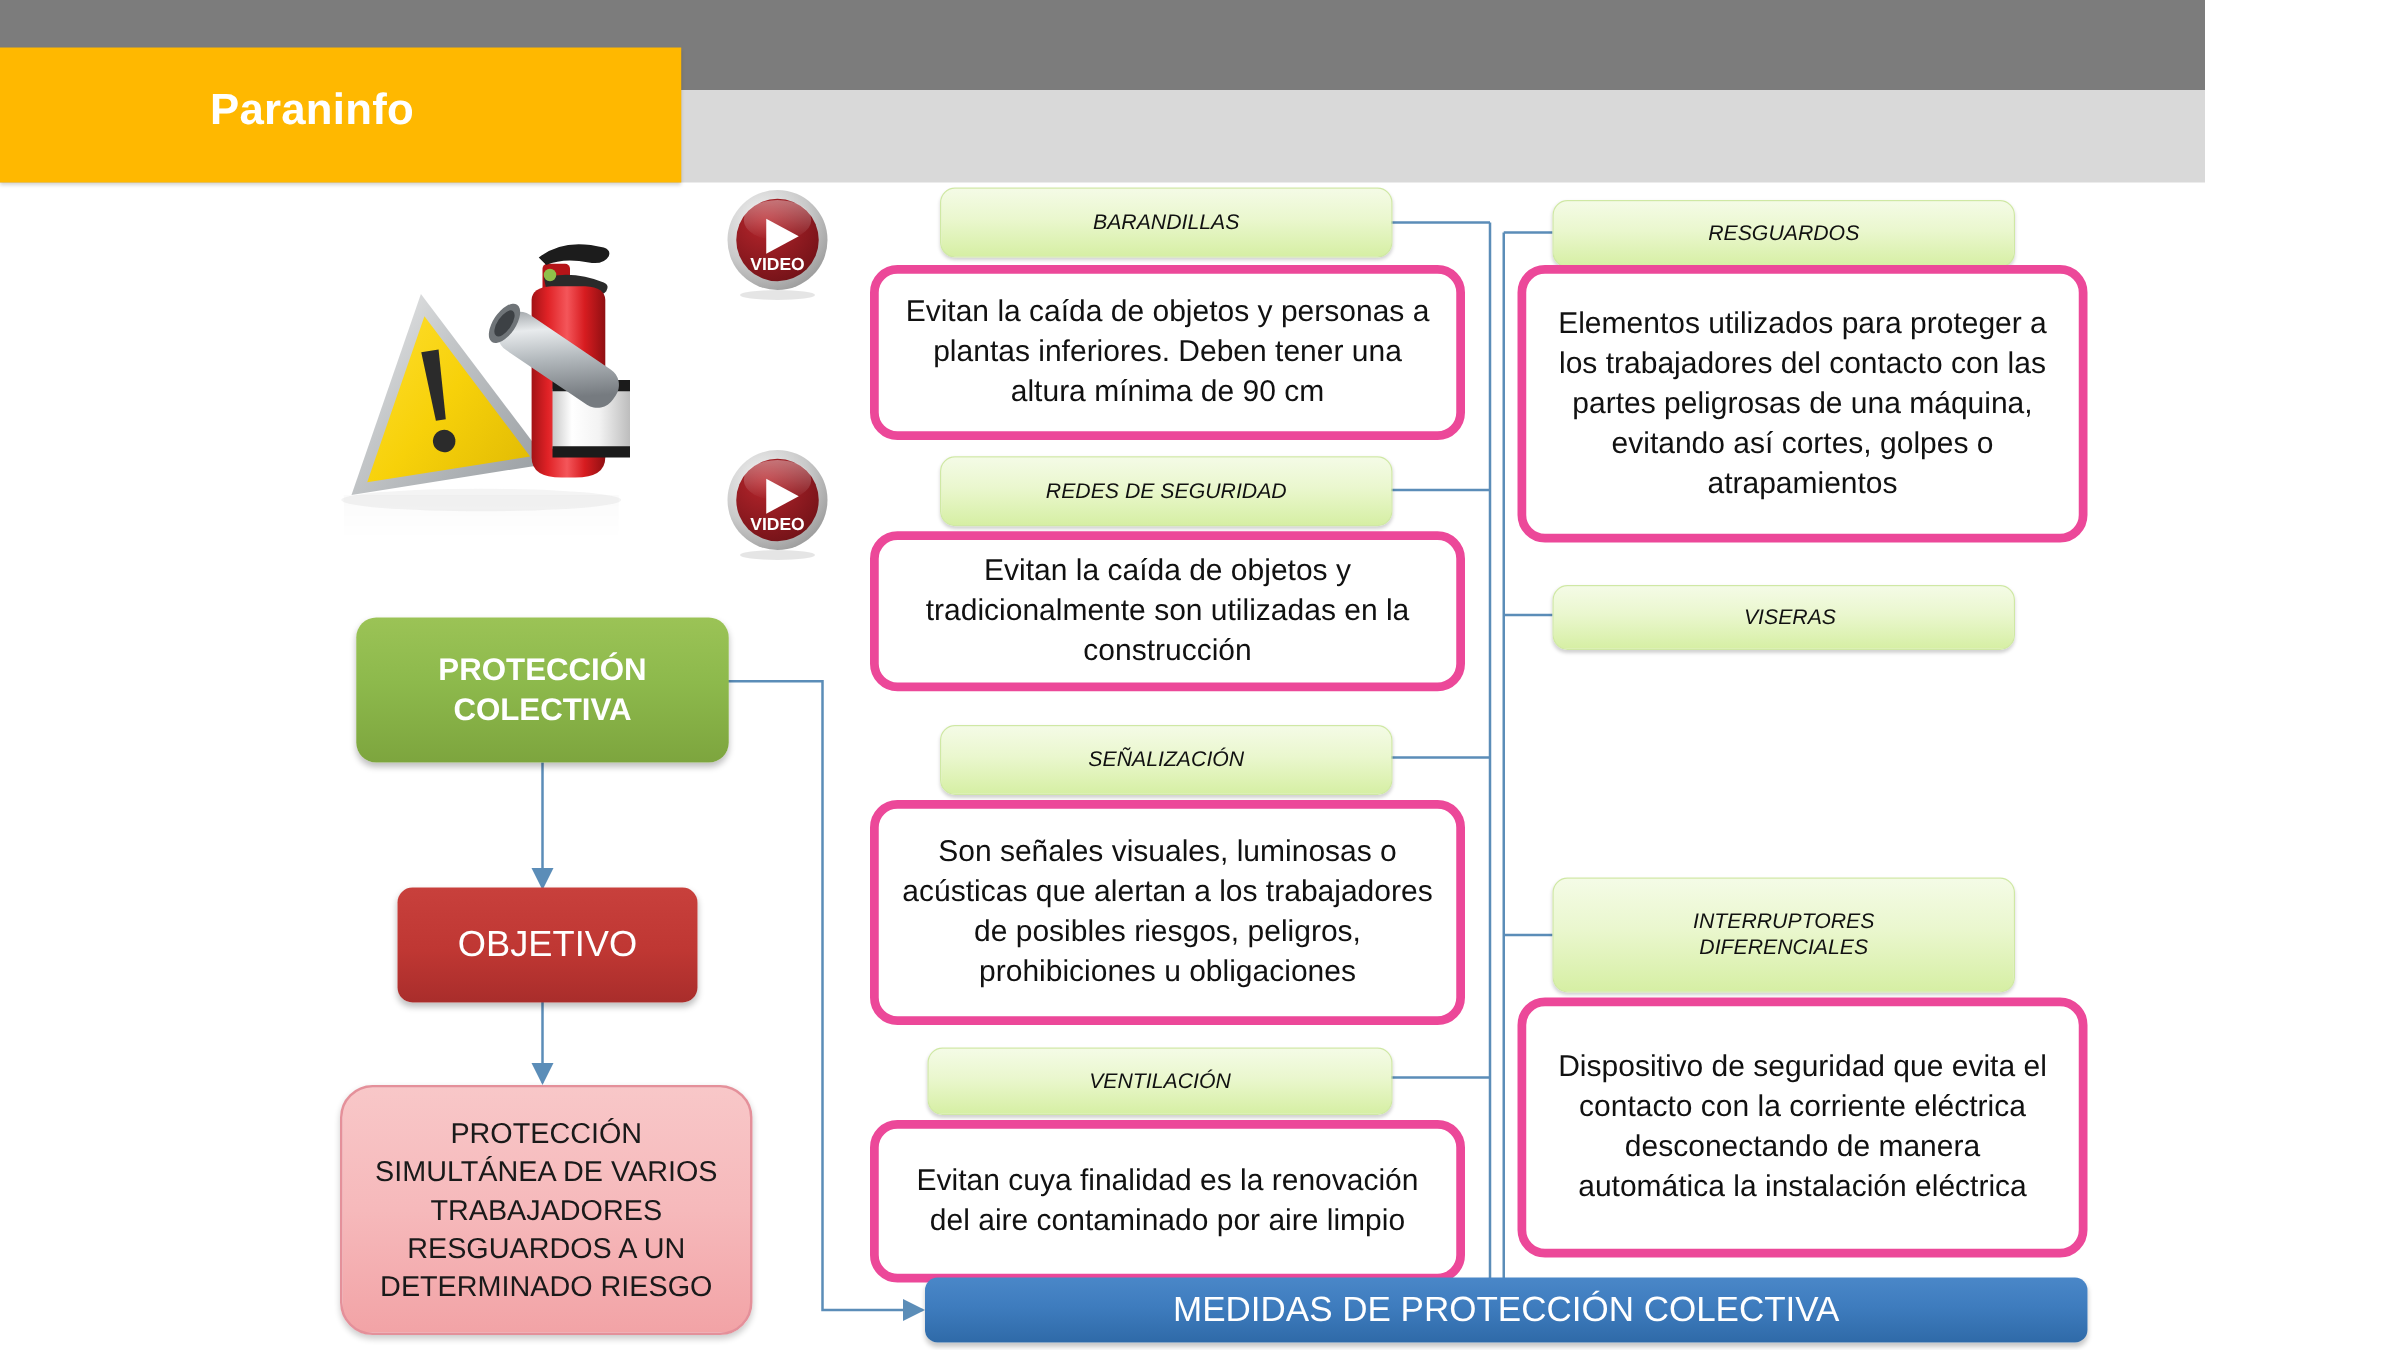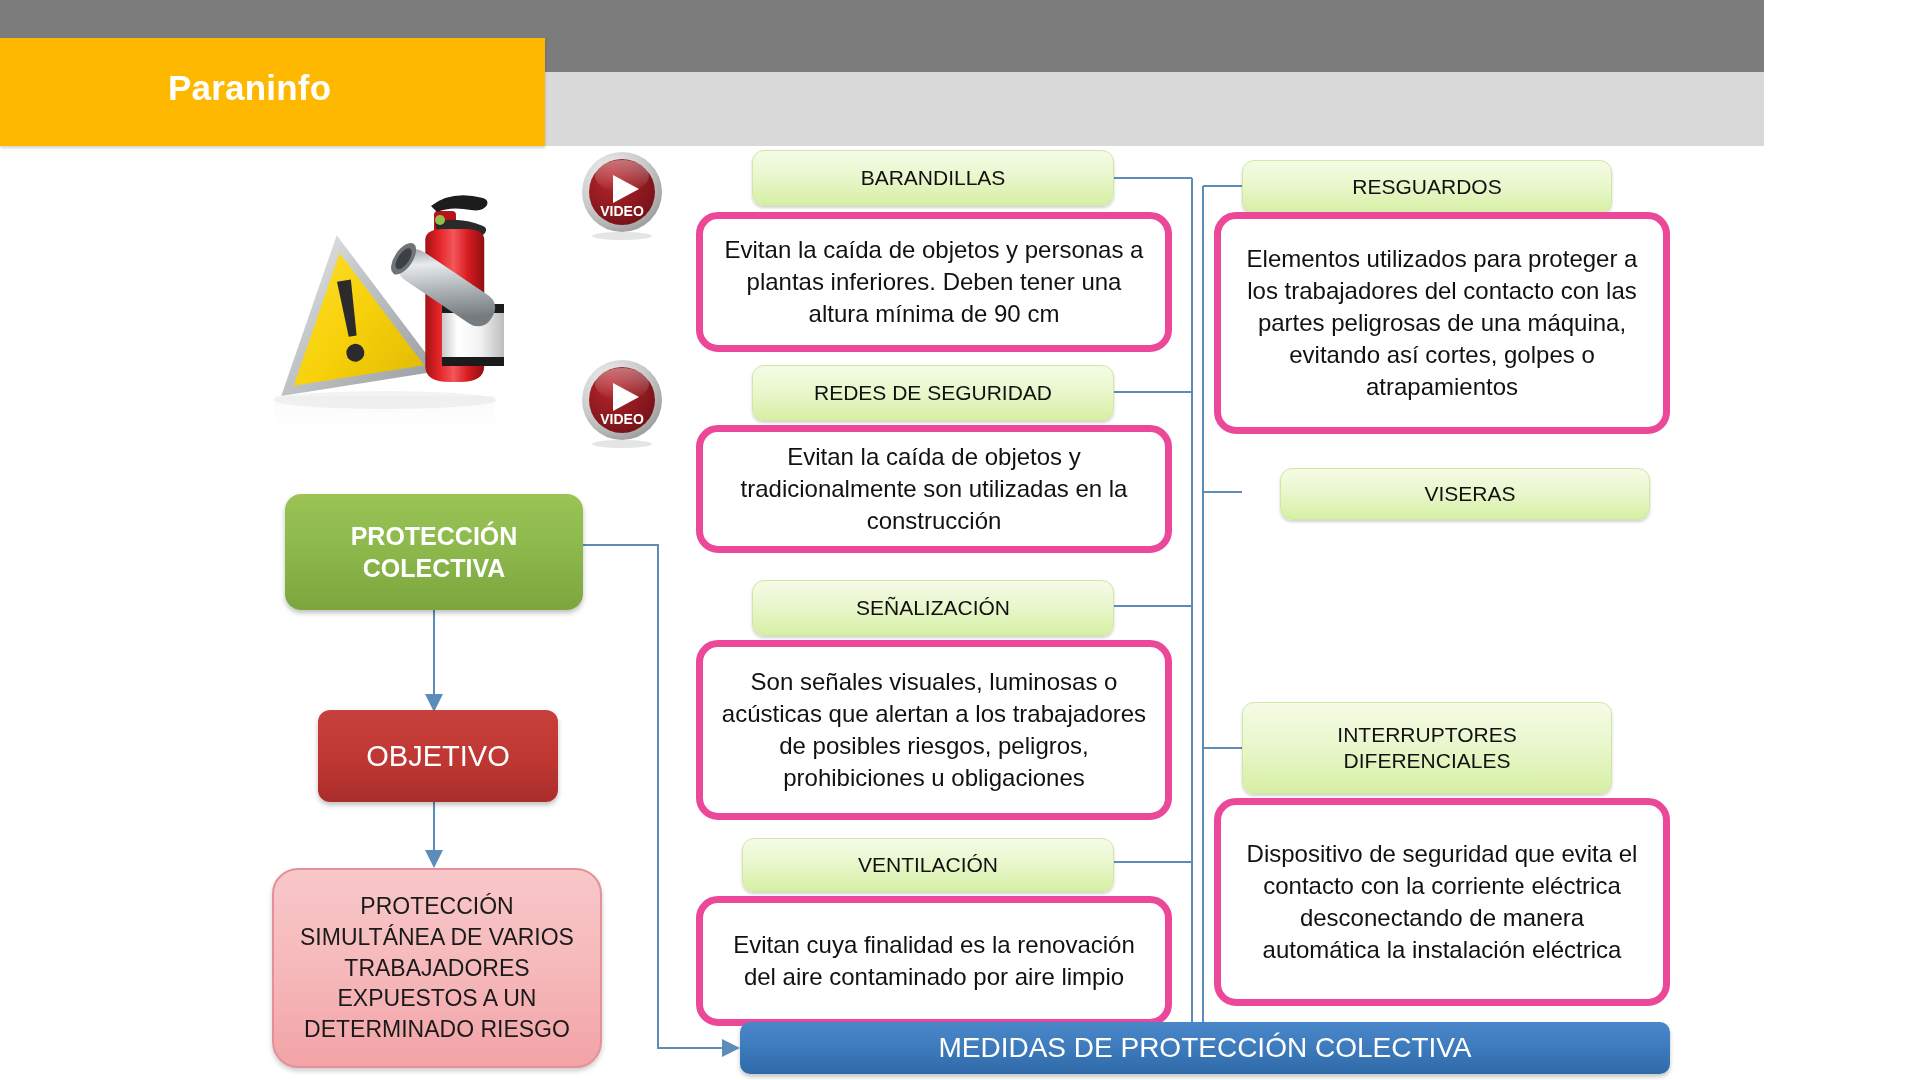--- a/index.html
+++ b/index.html
@@ -106,23 +106,24 @@
     position: absolute;
     box-sizing: border-box;
     display: flex;
     align-items: center;
     justify-content: center;
     text-align: center;
     background: linear-gradient(180deg, #f4fbe6 0%, #eaf7ce 45%, #d6efa4 100%);
     border: 1px solid #cfe8a4;
     border-radius: 12px;
     color: #111111;
-    font-size: 21px;
+    font-size: 17px;
     line-height: 1.22;
     box-shadow: 0 2px 3px rgba(0,0,0,0.18);
+    font-style: italic;
   }
 
   
   .topic-body {
     position: absolute;
     box-sizing: border-box;
     display: flex;
     align-items: center;
     justify-content: center;
     text-align: center;
@@ -308,21 +309,21 @@
       <span>PROTECCIÓN</span><br>
       <span>COLECTIVA</span>
     </span>
   </div>
 
   <div class="node node-red" style="left:318px; top:710px; width:240px; height:92px;">
     <span>OBJETIVO</span>
   </div>
 
   <div class="node node-pink" style="left:272px; top:868px; width:330px; height:200px;">
-    <span>PROTECCIÓN SIMULTÁNEA DE VARIOS TRABAJADORES EXPUESTOS A UN DETERMINADO RIESGO</span>
+    <span>PROTECCIÓN SIMULTÁNEA DE VARIOS TRABAJADORES RESGUARDOS A UN DETERMINADO RIESGO</span>
   </div>
 
   <div class="topic-head" style="left:752px; top:150px; width:362px; height:56px;">
     <span>BARANDILLAS</span>
   </div>
   <div class="topic-body" style="left:696px; top:212px; width:476px; height:140px;">
     <span>Evitan la caída de objetos y personas a plantas inferiores. Deben tener una altura mínima de 90 cm</span>
   </div>
 
   <div class="topic-head" style="left:752px; top:365px; width:362px; height:56px;">
@@ -346,21 +347,21 @@
     <span>Evitan cuya finalidad es la renovación del aire contaminado por aire limpio</span>
   </div>
 
   <div class="topic-head" style="left:1242px; top:160px; width:370px; height:54px;">
     <span>RESGUARDOS</span>
   </div>
   <div class="topic-body" style="left:1214px; top:212px; width:456px; height:222px;">
     <span>Elementos utilizados para proteger a los trabajadores del contacto con las partes peligrosas de una máquina, evitando así cortes, golpes o atrapamientos</span>
   </div>
 
-  <div class="topic-head" style="left:1280px; top:468px; width:370px; height:52px;padding-left:10px;">
+  <div class="topic-head" style="left:1242px; top:468px; width:370px; height:52px;padding-left:10px;">
     <span>VISERAS</span>
   </div>
 
   <div class="topic-head" style="left:1242px; top:702px; width:370px; height:92px;">
     <span>
       <span>INTERRUPTORES</span><br>
       <span>DIFERENCIALES</span>
     </span>
   </div>
   <div class="topic-body" style="left:1214px; top:798px; width:456px; height:208px;">

